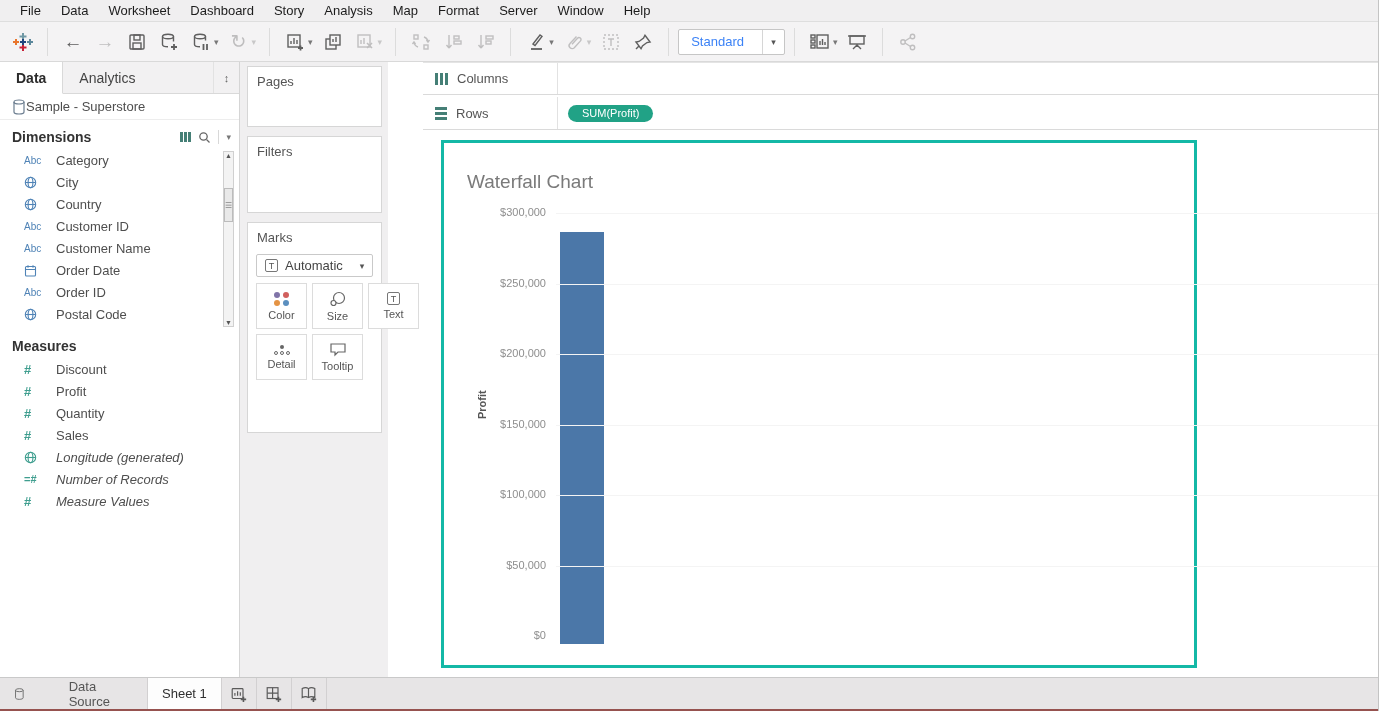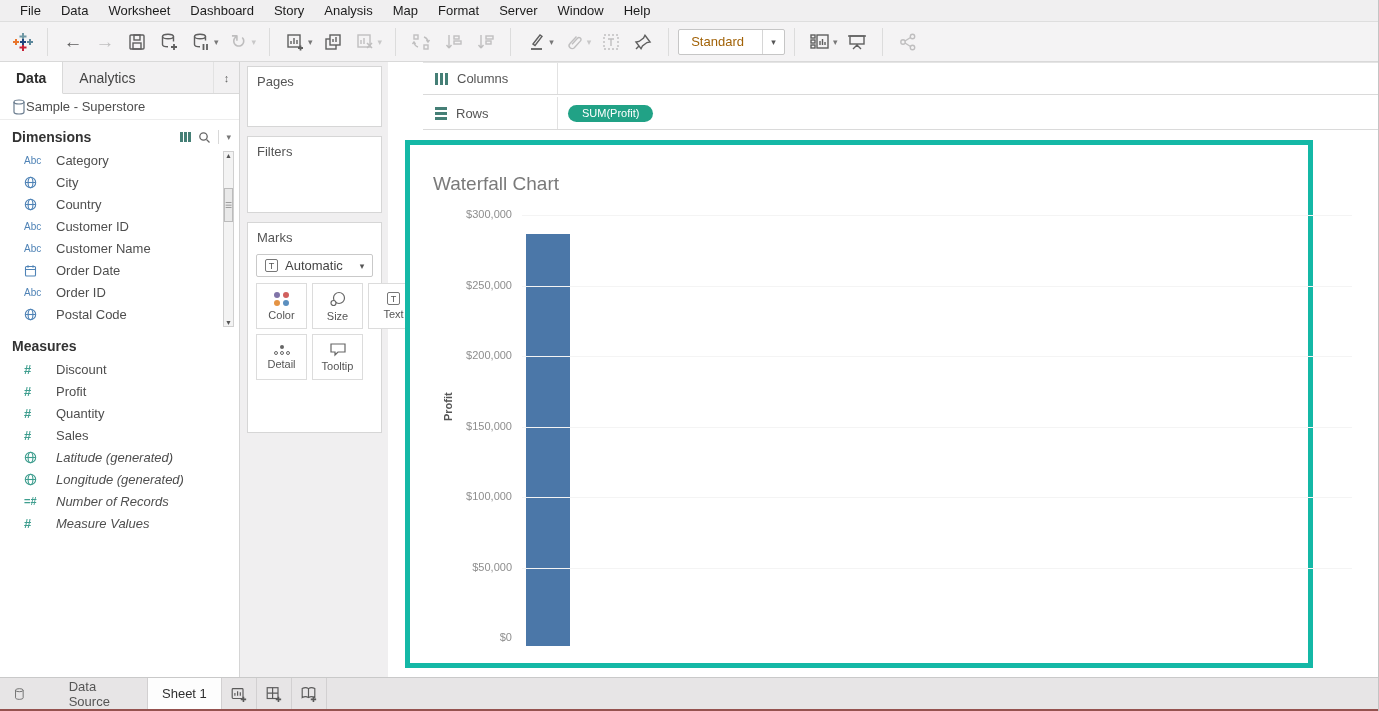--- a/index.html
+++ b/index.html
@@ -17,21 +17,21 @@
              border-bottom:1px solid #d9d9d9; display:flex; align-items:center; padding:0 8px; }
   .tsep { width:1px; height:28px; background:#dcdcdc; margin:0 9px; flex:none; }
   .tbtn { display:flex; align-items:center; gap:1px; padding:2px 4px; border-radius:2px; flex:none; }
   .ticon { width:24px; height:24px; display:flex; align-items:center; justify-content:center;
            color:#5b5b5b; font-size:19px; }
   .ticon svg { stroke:#5f5f5f; fill:none; stroke-width:1.4; }
   .dis { opacity:.35; }
   .caret { font-size:9px; color:#777; }
   .fitbox { display:flex; align-items:center; border:1px solid #c6c6c6; background:#fff; height:26px;
             border-radius:2px; }
-  .fitbox .fitlabel { font-size:13px; color:#a16207; padding:0 18px 0 12px; min-width:78px; }
+  .fitbox .fitlabel { font-size:13px; color:#3b82f6; padding:0 18px 0 12px; min-width:78px; }
   .fitbox .fitcaret { width:22px; height:100%; border-left:1px solid #d6d6d6; display:flex;
                       align-items:center; justify-content:center; font-size:9px; color:#555; }
 
   
   .sidebar { position:absolute; top:62px; left:0; width:240px; bottom:34px; background:#fff;
              border-right:1px solid #d5d5d5; }
   .side-tabs { height:32px; display:flex; border-bottom:1px solid #d9d9d9; }
   .side-tab { display:flex; align-items:center; padding:0 16px; font-size:14px; }
   .side-tab.active { background:#fff; font-weight:bold; color:#2b2b2b; border-right:1px solid #d9d9d9;
                      border-bottom:1px solid #fff; margin-bottom:-1px; }
@@ -89,22 +89,22 @@
                 border-right:1px solid #e2e2e2; flex:none; }
   .shelf-head .slabel { font-size:13px; color:#555; }
   .col-glyph { display:flex; gap:2px; }
   .col-glyph i { width:3px; height:12px; background:#457f76; }
   .row-glyph { display:flex; flex-direction:column; gap:2px; }
   .row-glyph i { width:12px; height:3px; background:#457f76; }
   .pill { margin-left:10px; height:17px; padding:0 14px; border-radius:9px; background:#21a286;
           color:#fff; font-size:11px; display:flex; align-items:center; }
 
   
-  .canvas { position:absolute; left:405px; top:140px; width:908px; height:528px; background:#fff;
-            border:5px solid #14b8a6; }
+  .canvas { position:absolute; left:441px; top:140px; width:756px; height:528px; background:#fff;
+            border:3px solid #14b8a6; }
   .chart-title { position:absolute; left:23px; top:28px; font-size:19px; color:#7a7a7a; }
   .plot { position:absolute; left:112px; top:70px; width:830px; height:423px; }
   .ytick { position:absolute; right:calc(100% + 10px); font-size:11px; color:#8e8e8e; white-space:nowrap; }
   .gridline { position:absolute; left:0; right:0; height:1px; background:#f4f4f4; }
   .bar { position:absolute; left:4px; bottom:-8px; width:44px; background:#4b77a8; }
   .ylab { position:absolute; left:32px; top:276px; font-size:11px; font-weight:bold; color:#555;
           transform:rotate(-90deg); transform-origin:left top; }
 
   
   .statusbar { position:absolute; left:0; right:0; bottom:2px; height:32px; background:#e7e5e6;
@@ -434,30 +434,20 @@
           <span class="ficon mhash">#</span>
           <span>Profit</span>
         </div>
       <div class="frow">
           <span class="ficon mhash">#</span>
           <span>Quantity</span>
         </div>
       <div class="frow">
           <span class="ficon mhash">#</span>
           <span>Sales</span>
-        </div>
-      <div class="frow">
-          <span class="ficon">
-            <svg width="13" height="13" viewBox="0 0 13 13" style="stroke:#3f9e8f;fill:none;stroke-width:1.1">
-              <circle cx="6.5" cy="6.5" r="5.2"></circle>
-              <ellipse cx="6.5" cy="6.5" rx="2.4" ry="5.2"></ellipse>
-              <path d="M1.3 6.5 h10.4"></path>
-            </svg>
-          </span>
-          <span class="it">Latitude (generated)</span>
         </div>
       <div class="frow">
           <span class="ficon">
             <svg width="13" height="13" viewBox="0 0 13 13" style="stroke:#3f9e8f;fill:none;stroke-width:1.1">
               <circle cx="6.5" cy="6.5" r="5.2"></circle>
               <ellipse cx="6.5" cy="6.5" rx="2.4" ry="5.2"></ellipse>
               <path d="M1.3 6.5 h10.4"></path>
             </svg>
           </span>
           <span class="it">Longitude (generated)</span>

